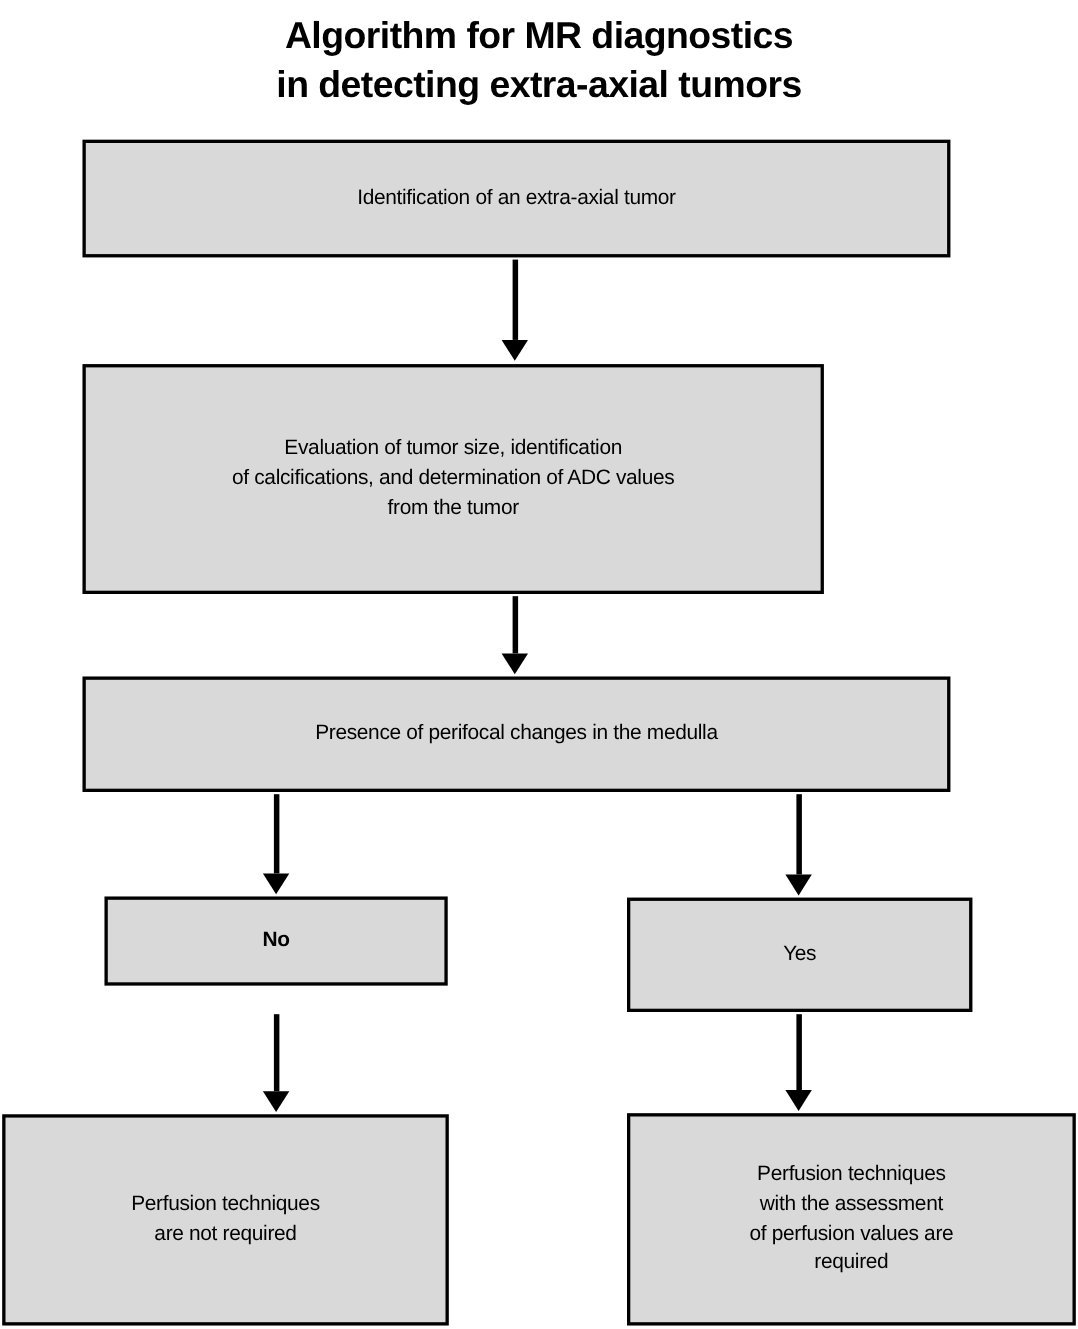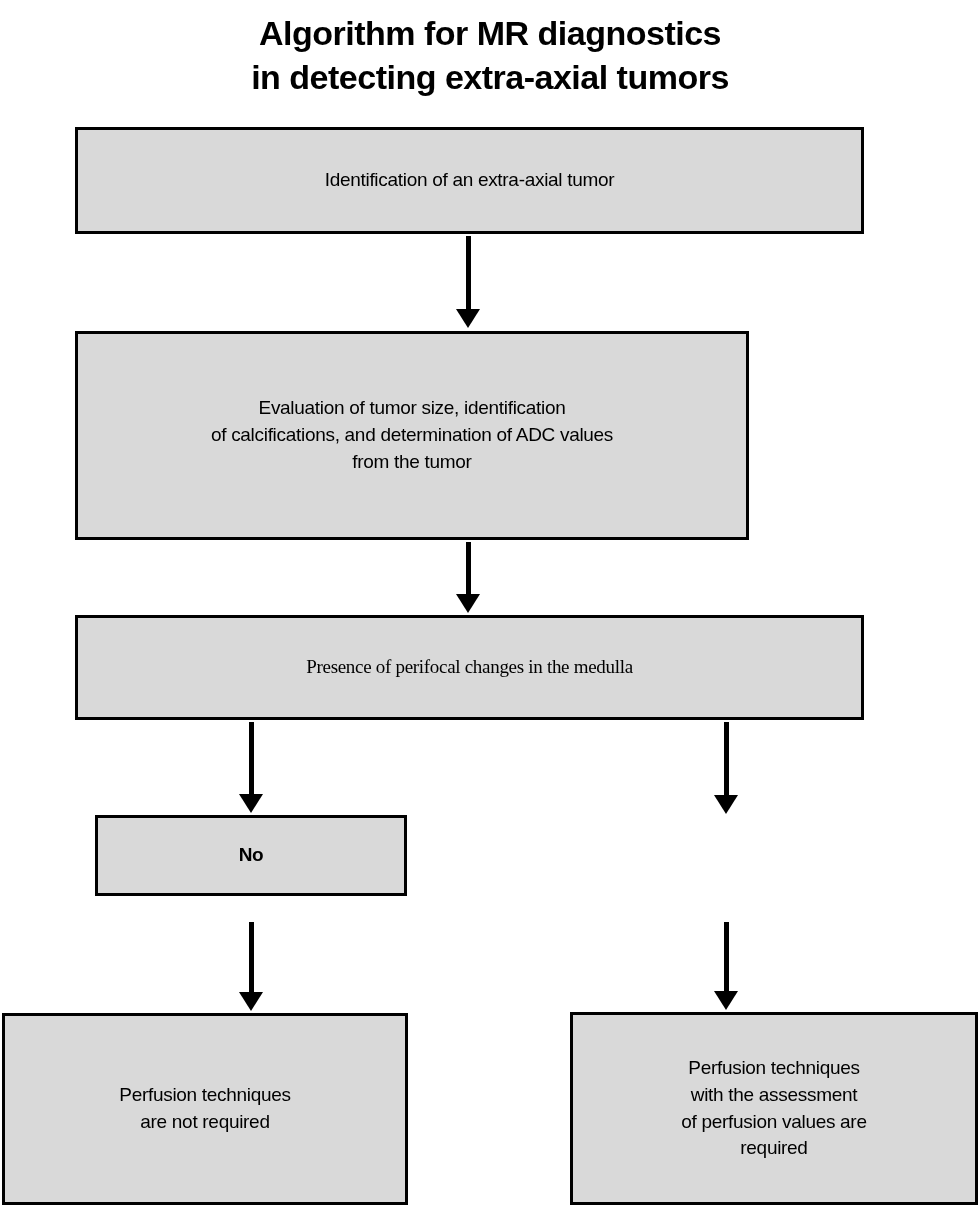--- a/index.html
+++ b/index.html
@@ -46,21 +46,21 @@
   .box-text {
     font-size: 19px;
     line-height: 1.42;
     white-space: pre-line;
     letter-spacing: -0.3px;
     padding: 0 8px;
   }
   
   .box-identification { left: 75px;  top: 127px;  width: 789px; height: 107px; }
   .box-evaluation     { left: 75px;  top: 331px;  width: 674px; height: 209px; }
-  .box-perifocal      { left: 75px;  top: 615px;  width: 789px; height: 105px; font-family: Liberation Serif, serif; }
+  .box-perifocal      { left: 75px;  top: 615px;  width: 789px; height: 105px; }
   .box-no             { left: 95px;  top: 815px;  width: 312px; height: 81px; font-weight: bold; }
   .box-yes            { left: 570px; top: 816px;  width: 314px; height: 104px; }
   .box-no-outcome     { left: 2px;   top: 1013px; width: 406px; height: 192px; }
   .box-yes-outcome    { left: 570px; top: 1012px; width: 408px; height: 193px; }
 
   
   .arrow {
     position: absolute;
     display: flex;
     flex-direction: column;
@@ -125,20 +125,23 @@
 
   <div class="arrow arrow-3-right">
     <div class="arrow-shaft"></div>
     <div class="arrow-head"></div>
   </div>
 
   <div class="box box-no">
     <div class="box-text">No</div>
   </div>
 
+  <div class="box box-yes">
+    <div class="box-text">Yes</div>
+  </div>
 
   <div class="arrow arrow-4-left">
     <div class="arrow-shaft"></div>
     <div class="arrow-head"></div>
   </div>
 
   <div class="arrow arrow-4-right">
     <div class="arrow-shaft"></div>
     <div class="arrow-head"></div>
   </div>

